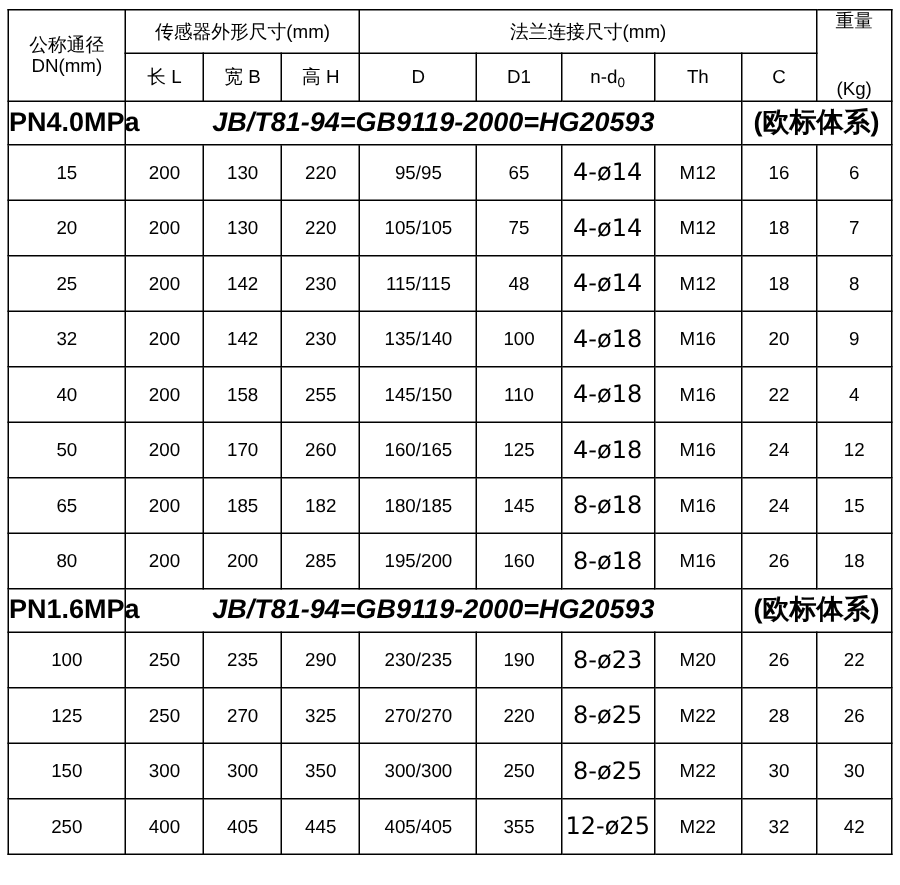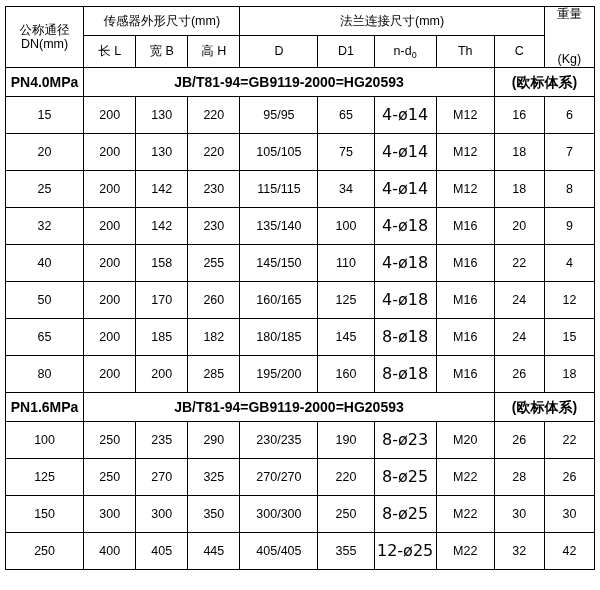--- a/index.html
+++ b/index.html
@@ -61,31 +61,32 @@
     font-weight: bold;
     font-family: "Liberation Sans", "DejaVu Sans", sans-serif;
     font-size: 12.5px;
     line-height: 1.45;
   }
   .weight-cell .l1 { display: block; }
   .weight-cell .l2 { display: block; margin-top: 31px; }
   
   tr.group-row td {
     height: 28px;
-    font-size: 14px;
+    font-size: 18px;
     font-family: "Liberation Sans", "DejaVu Sans", sans-serif;
     font-weight: bold;
   }
   td.group-left {
     text-align: left;
     padding-left: 8px;
   }
   td.group-mid {
     text-align: left;
     padding-left: 7px;
+    font-style: italic;
   }
   td.group-right {
     text-align: center;
   }
   
   tr.data-row td {
     height: 36px;
     font-size: 12.5px;
     font-family: "Liberation Sans", "DejaVu Sans", sans-serif;
   }
@@ -168,21 +169,21 @@
           <td>M12</td>
           <td>18</td>
           <td>7</td>
         </tr>
         <tr class="data-row">
           <td>25</td>
           <td>200</td>
           <td>142</td>
           <td>230</td>
           <td>115/115</td>
-          <td>34</td>
+          <td>48</td>
           <td><span class="oslash">4-ø14</span></td>
           <td>M12</td>
           <td>18</td>
           <td>8</td>
         </tr>
         <tr class="data-row">
           <td>32</td>
           <td>200</td>
           <td>142</td>
           <td>230</td>

